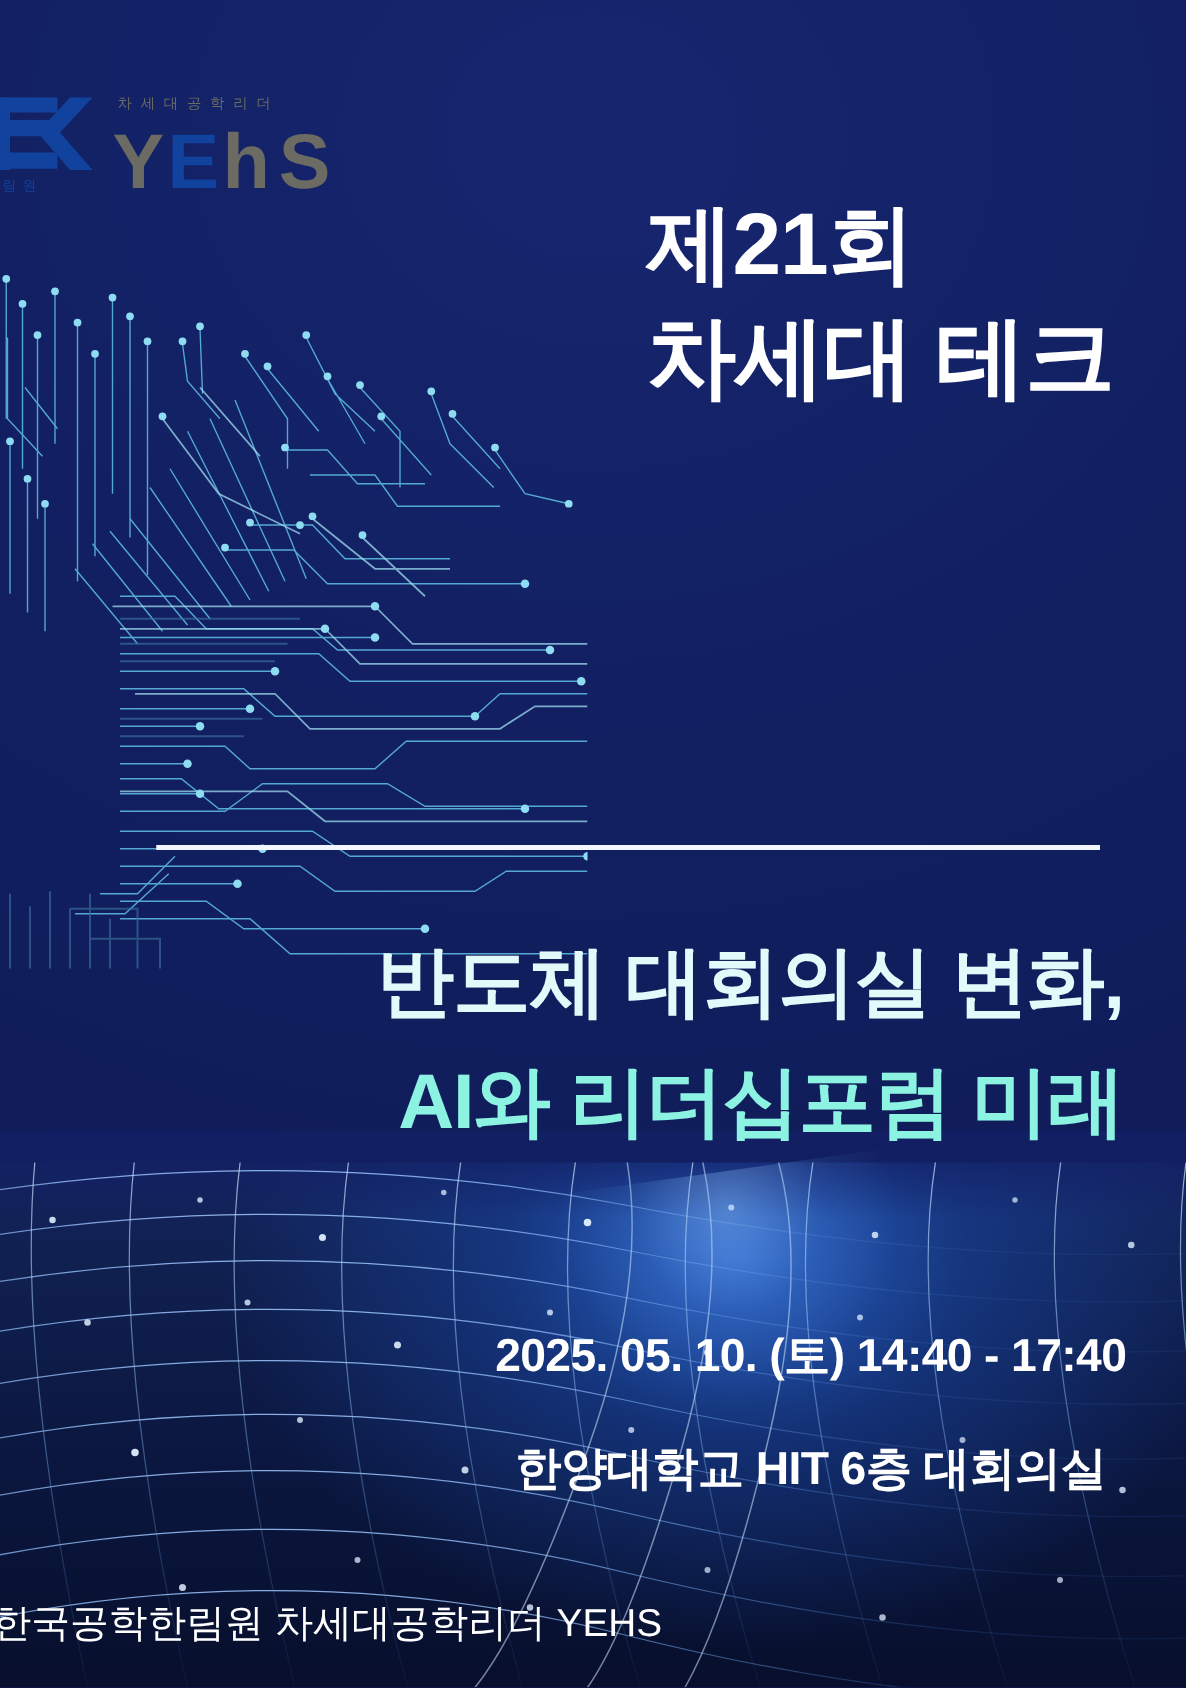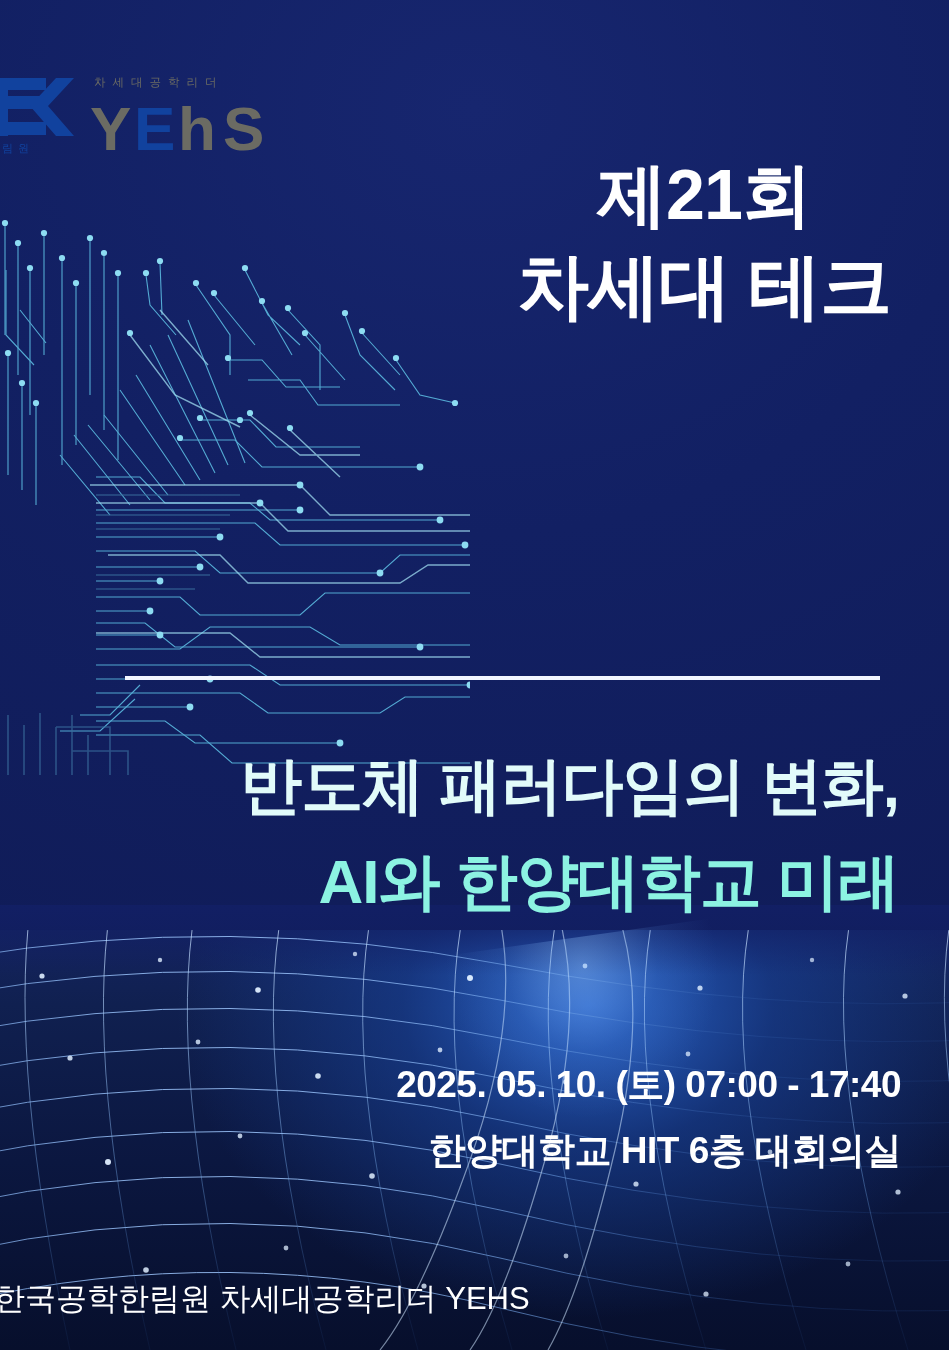--- a/index.html
+++ b/index.html
@@ -79,21 +79,21 @@
     top: 52px;
     width: 330px;
     height: 105px;
   }
 
   
   .headline {
     position: absolute;
     right: 58px;
     top: 160px;
-    text-align: center;
+    text-align: left;
     color: #ffffff;
     line-height: 1.0;
     margin-left: 44px;
   }
   .hl-line1 {
     font-size: 70px;
     font-weight: 700;
     letter-spacing: -1px;
     white-space: nowrap;
   }
@@ -150,21 +150,22 @@
     font-size: 37px;
     font-weight: 700;
     letter-spacing: -0.5px;
     white-space: nowrap;
   }
   .info-venue {
     font-size: 37px;
     font-weight: 700;
     letter-spacing: -0.5px;
     white-space: nowrap;
-    margin-top: 16px;
+    margin-top: 40px;
+    text-align: center;
   }
 
   
   .footer {
     position: absolute;
     left: -6px;
     top: 1278px;
     color: #ffffff;
     font-size: 31px;
     font-weight: 500;
@@ -381,24 +382,24 @@
   </svg>
 
   <div class="headline">
     <div class="hl-line1">제21회</div>
     <div class="hl-line2">차세대 테크</div>
   </div>
 
   <div class="divider"></div>
 
   <div class="subtitle">
-    <div class="sub-line1">반도체 패러다임의 변화,</div>
-    <div class="sub-line2">AI와 한양대학교 미래</div>
+    <div class="sub-line1">반도체 대회의실 변화,</div>
+    <div class="sub-line2">AI와 리더십포럼 미래</div>
   </div>
 
   <div class="info">
-    <div class="info-date">2025. 05. 10. (토) 07:00 - 17:40</div>
+    <div class="info-date">2025. 05. 10. (토) 14:40 - 17:40</div>
     <div class="info-venue">한양대학교 HIT 6층 대회의실</div>
   </div>
 
   <div class="footer">한국공학한림원 차세대공학리더 YEHS</div>
 
 </div>
 
 </body></html>

